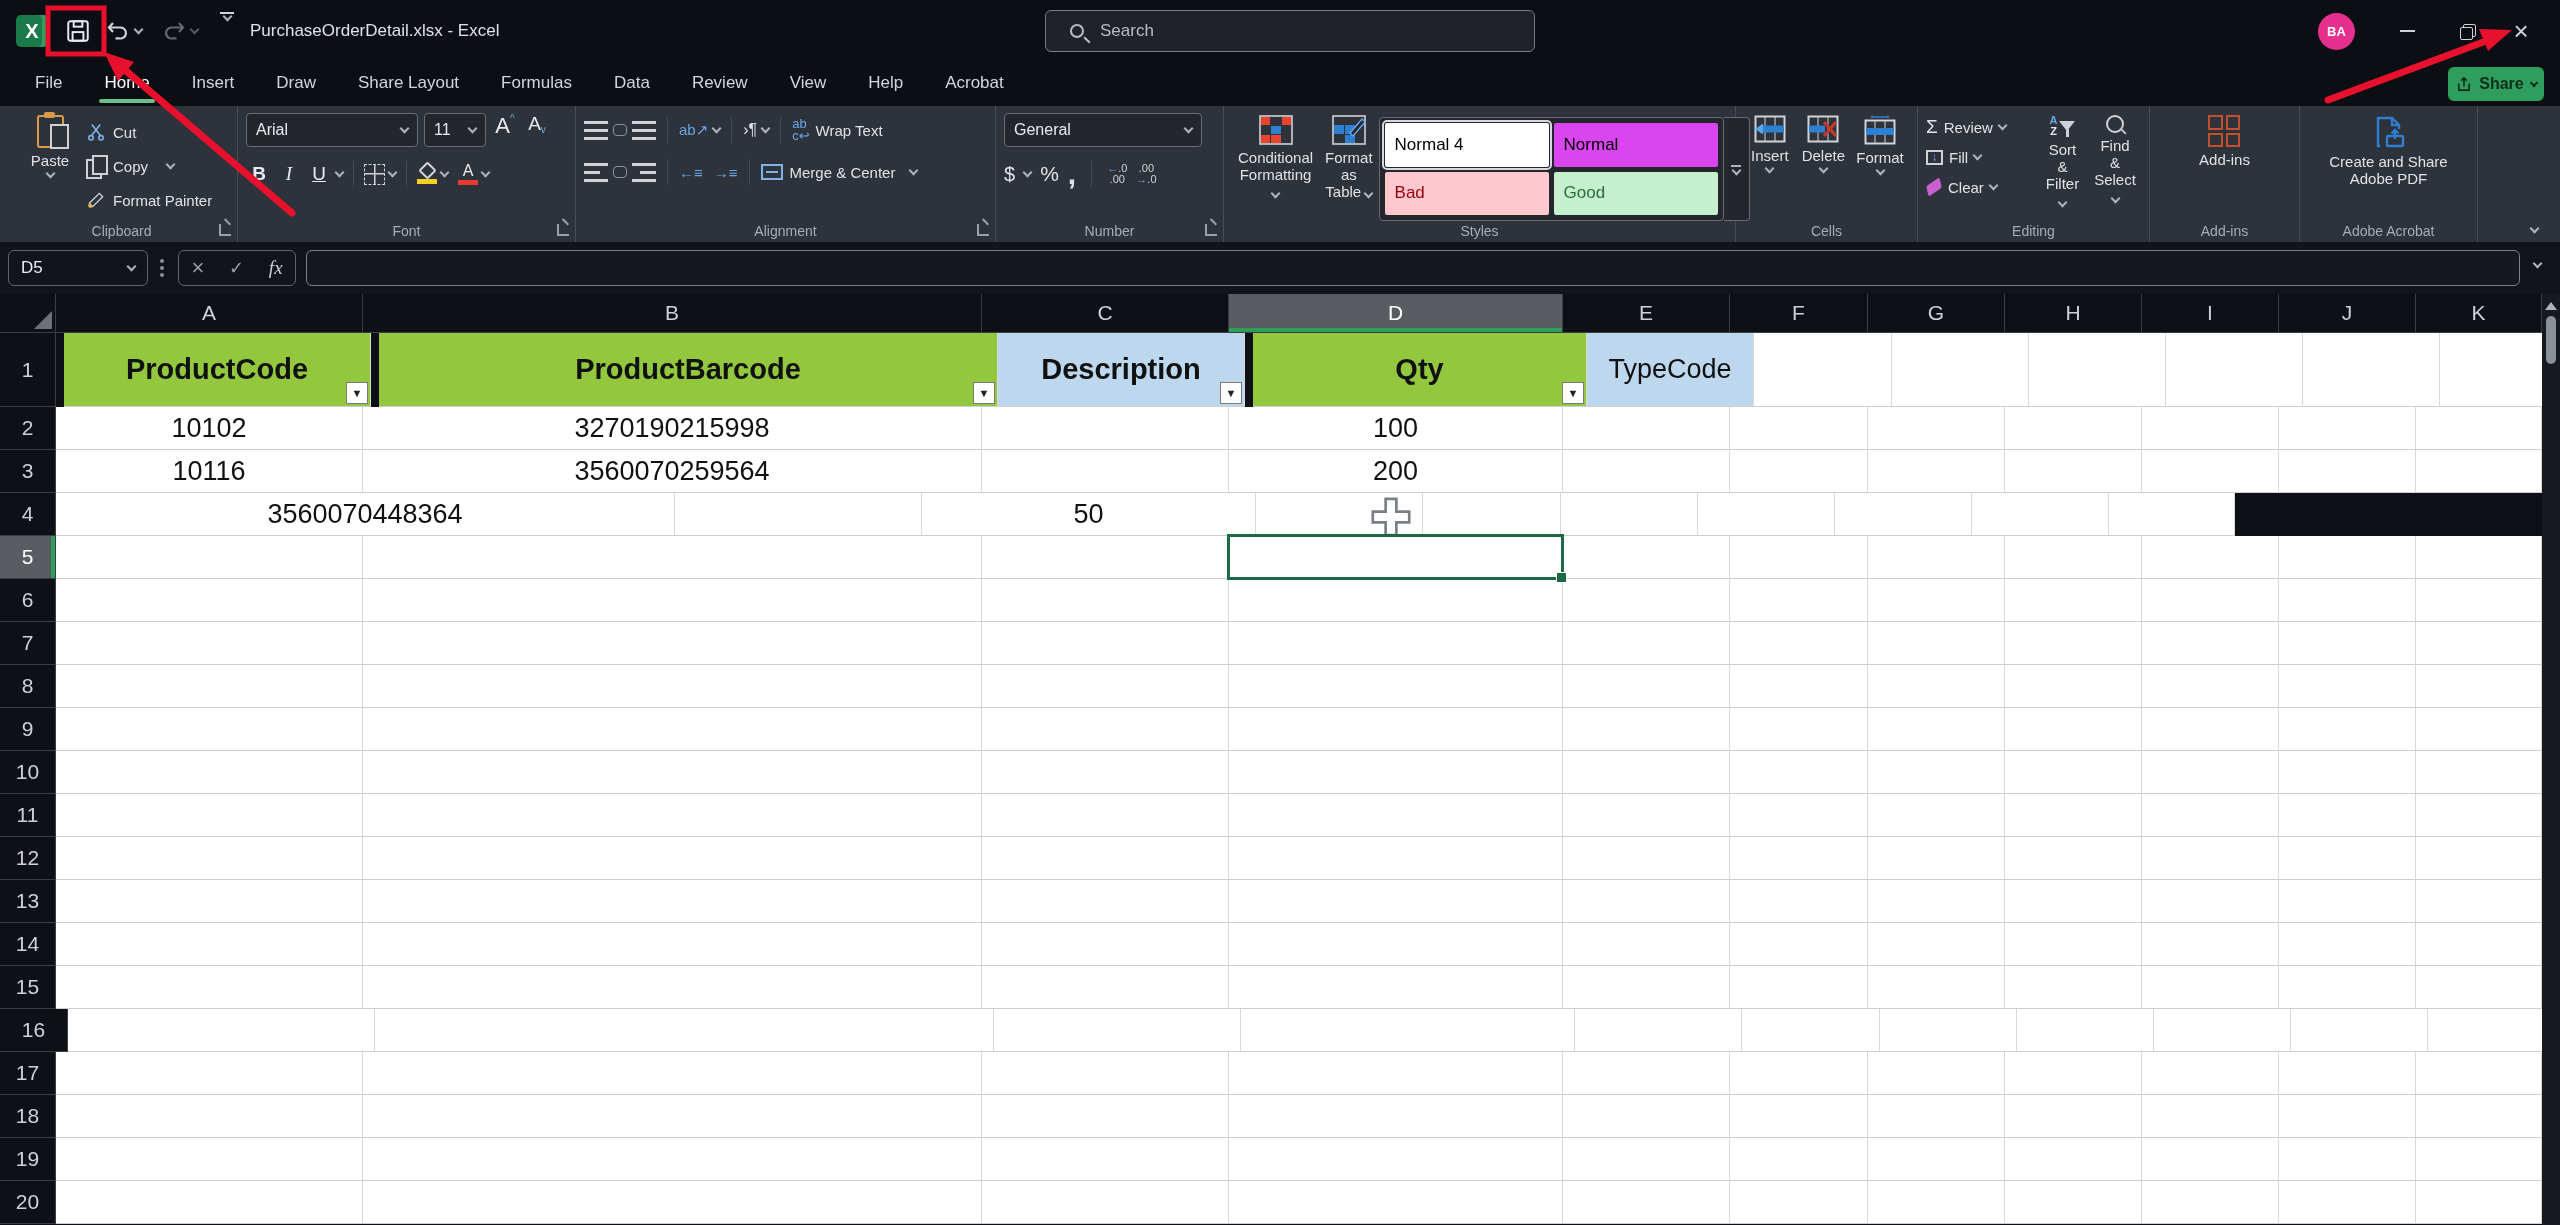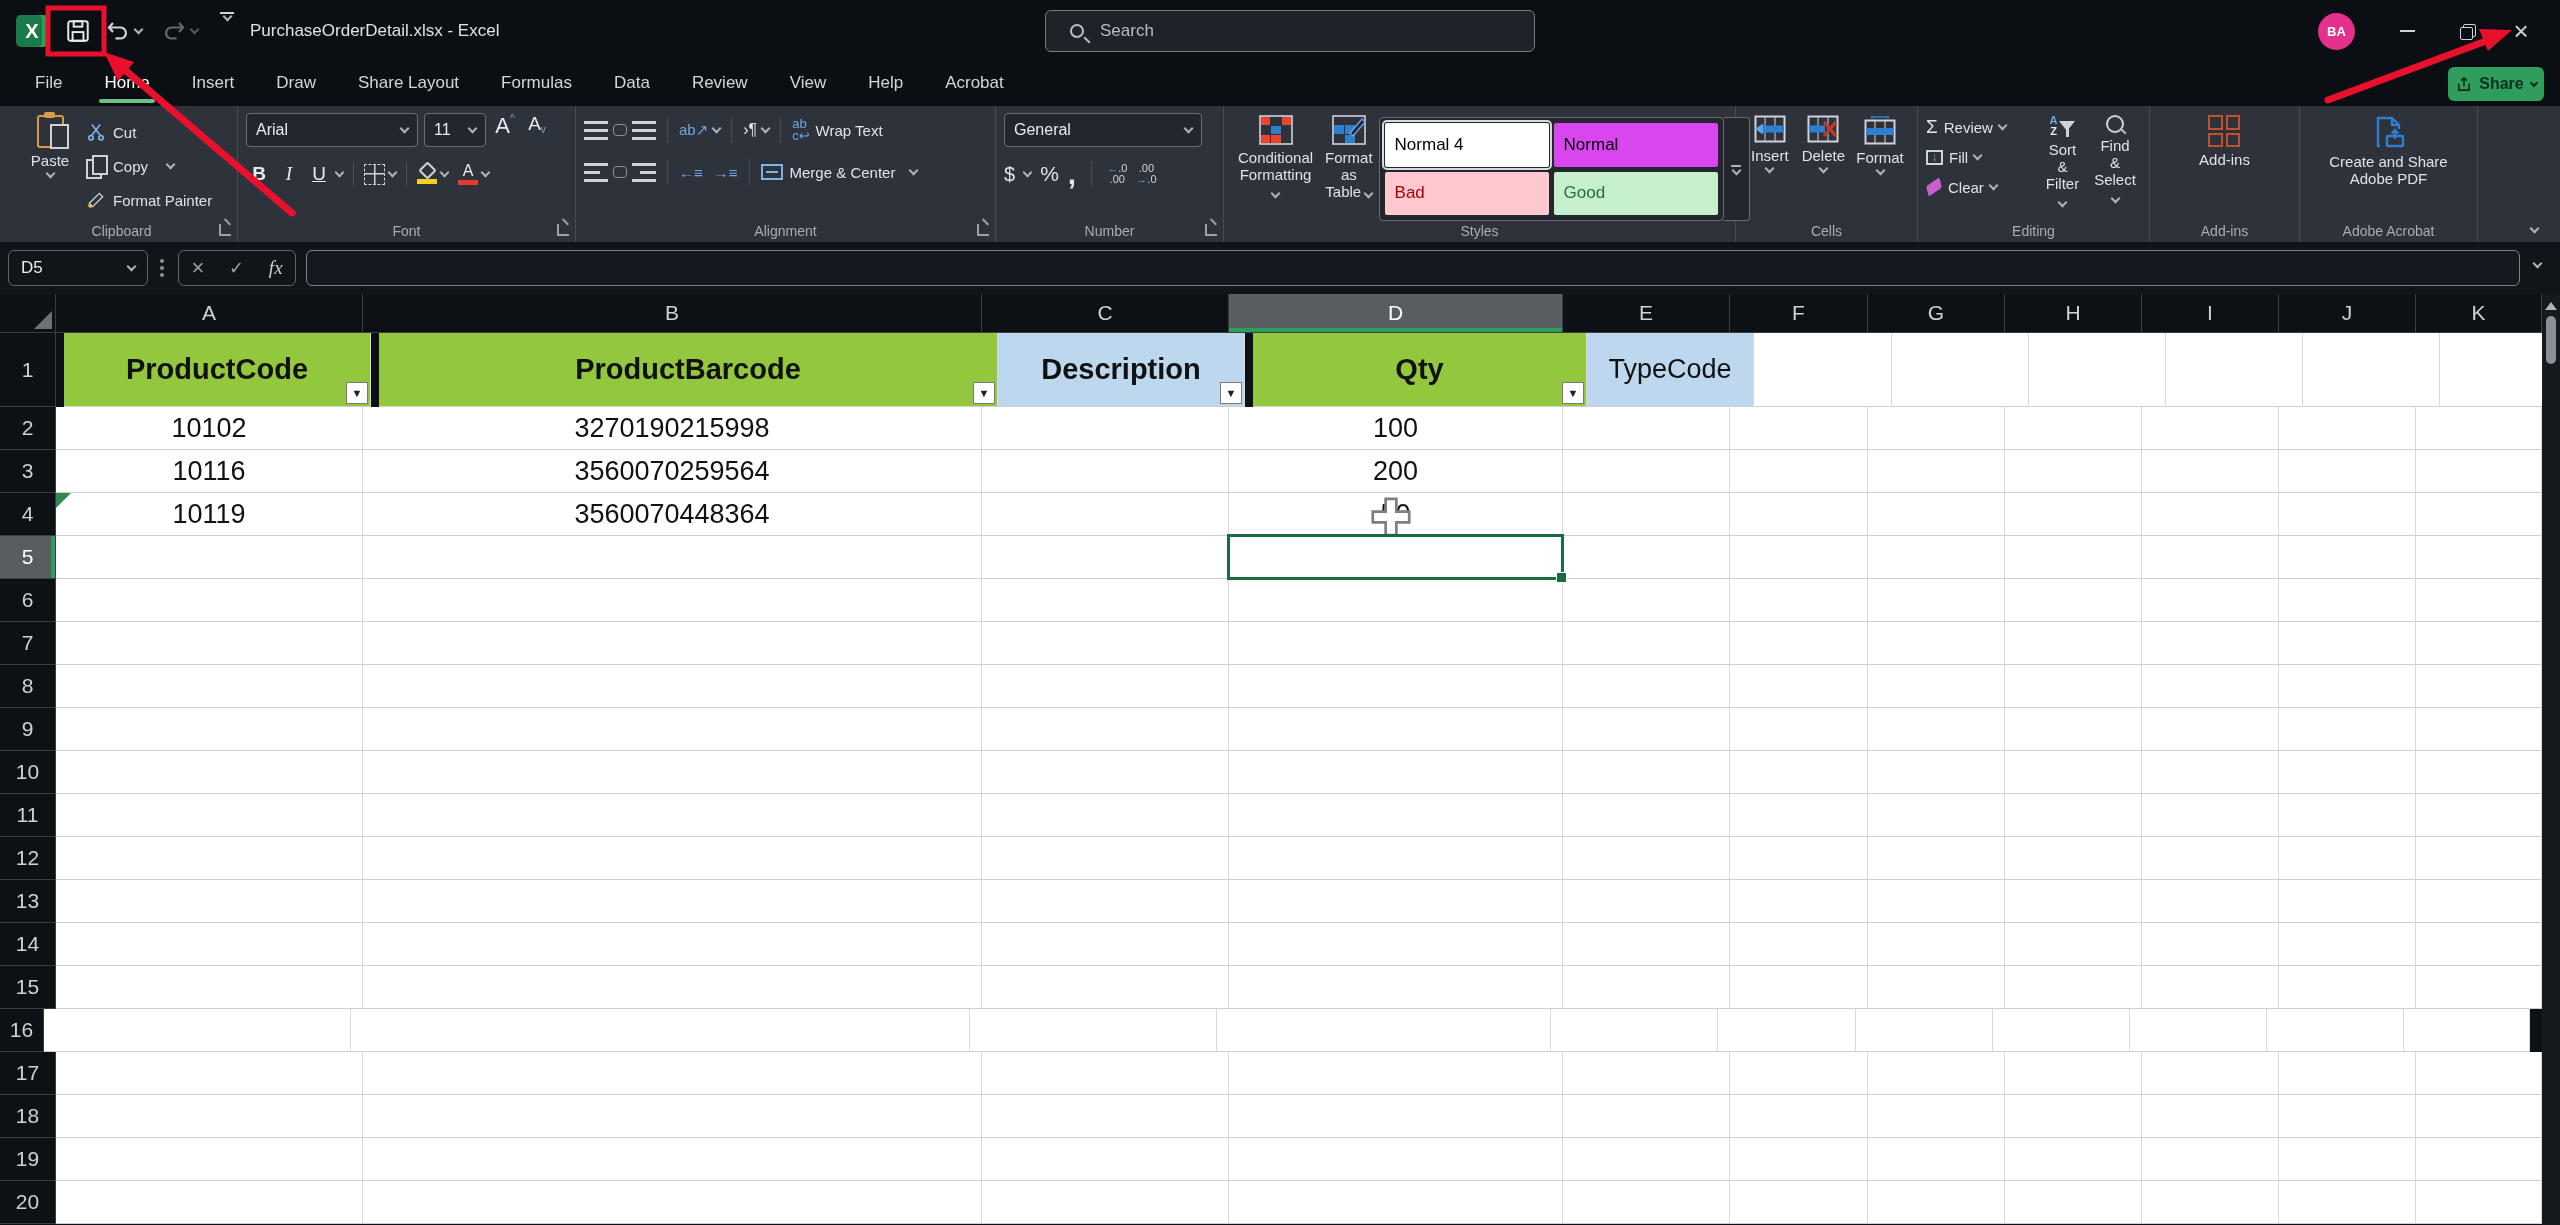--- a/index.html
+++ b/index.html
@@ -577,21 +577,20 @@
       <div class="cell" style="width: 167px; height: 43px;"></div>
       <div class="cell" style="width: 138px; height: 43px;"></div>
       <div class="cell" style="width: 137px; height: 43px;"></div>
       <div class="cell" style="width: 137px; height: 43px;"></div>
       <div class="cell" style="width: 137px; height: 43px;"></div>
       <div class="cell" style="width: 137px; height: 43px;"></div>
       <div class="cell" style="width: 126px; height: 43px;"></div>
     </div>
     <div class="grow">
       <div class="rowhead" style="width: 56px; height: 43px;">4</div>
-      <div class="cell" style="width: 307px; height: 43px;">10119<span class="err-tri"></span></div>
       <div class="cell" style="width: 619px; height: 43px;">3560070448364</div>
       <div class="cell" style="width: 247px; height: 43px;"></div>
       <div class="cell" style="width: 334px; height: 43px;">50</div>
       <div class="cell" style="width: 167px; height: 43px;"></div>
       <div class="cell" style="width: 138px; height: 43px;"></div>
       <div class="cell" style="width: 137px; height: 43px;"></div>
       <div class="cell" style="width: 137px; height: 43px;"></div>
       <div class="cell" style="width: 137px; height: 43px;"></div>
       <div class="cell" style="width: 137px; height: 43px;"></div>
       <div class="cell" style="width: 126px; height: 43px;"></div>
@@ -744,21 +743,21 @@
       <div class="cell" style="width: 334px; height: 43px;"></div>
       <div class="cell" style="width: 167px; height: 43px;"></div>
       <div class="cell" style="width: 138px; height: 43px;"></div>
       <div class="cell" style="width: 137px; height: 43px;"></div>
       <div class="cell" style="width: 137px; height: 43px;"></div>
       <div class="cell" style="width: 137px; height: 43px;"></div>
       <div class="cell" style="width: 137px; height: 43px;"></div>
       <div class="cell" style="width: 126px; height: 43px;"></div>
     </div>
     <div class="grow">
-      <div class="rowhead" style="width: 44px; height: 43px;">16</div>
+      <div class="rowhead" style="width: 68px; height: 43px;">16</div>
       <div class="cell" style="width: 307px; height: 43px;"></div>
       <div class="cell" style="width: 619px; height: 43px;"></div>
       <div class="cell" style="width: 247px; height: 43px;"></div>
       <div class="cell" style="width: 334px; height: 43px;"></div>
       <div class="cell" style="width: 167px; height: 43px;"></div>
       <div class="cell" style="width: 138px; height: 43px;"></div>
       <div class="cell" style="width: 137px; height: 43px;"></div>
       <div class="cell" style="width: 137px; height: 43px;"></div>
       <div class="cell" style="width: 137px; height: 43px;"></div>
       <div class="cell" style="width: 137px; height: 43px;"></div>

